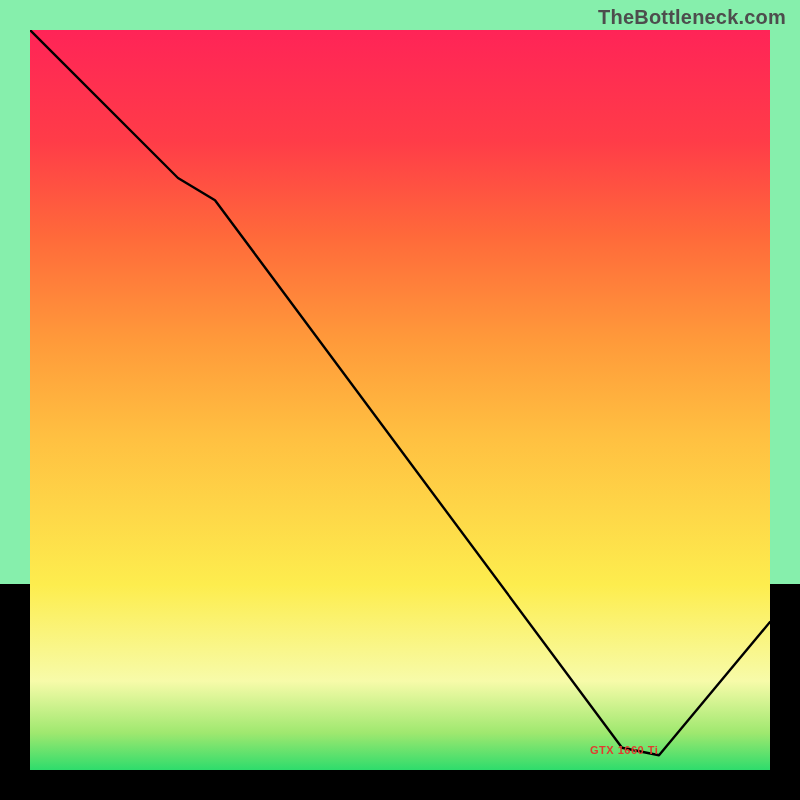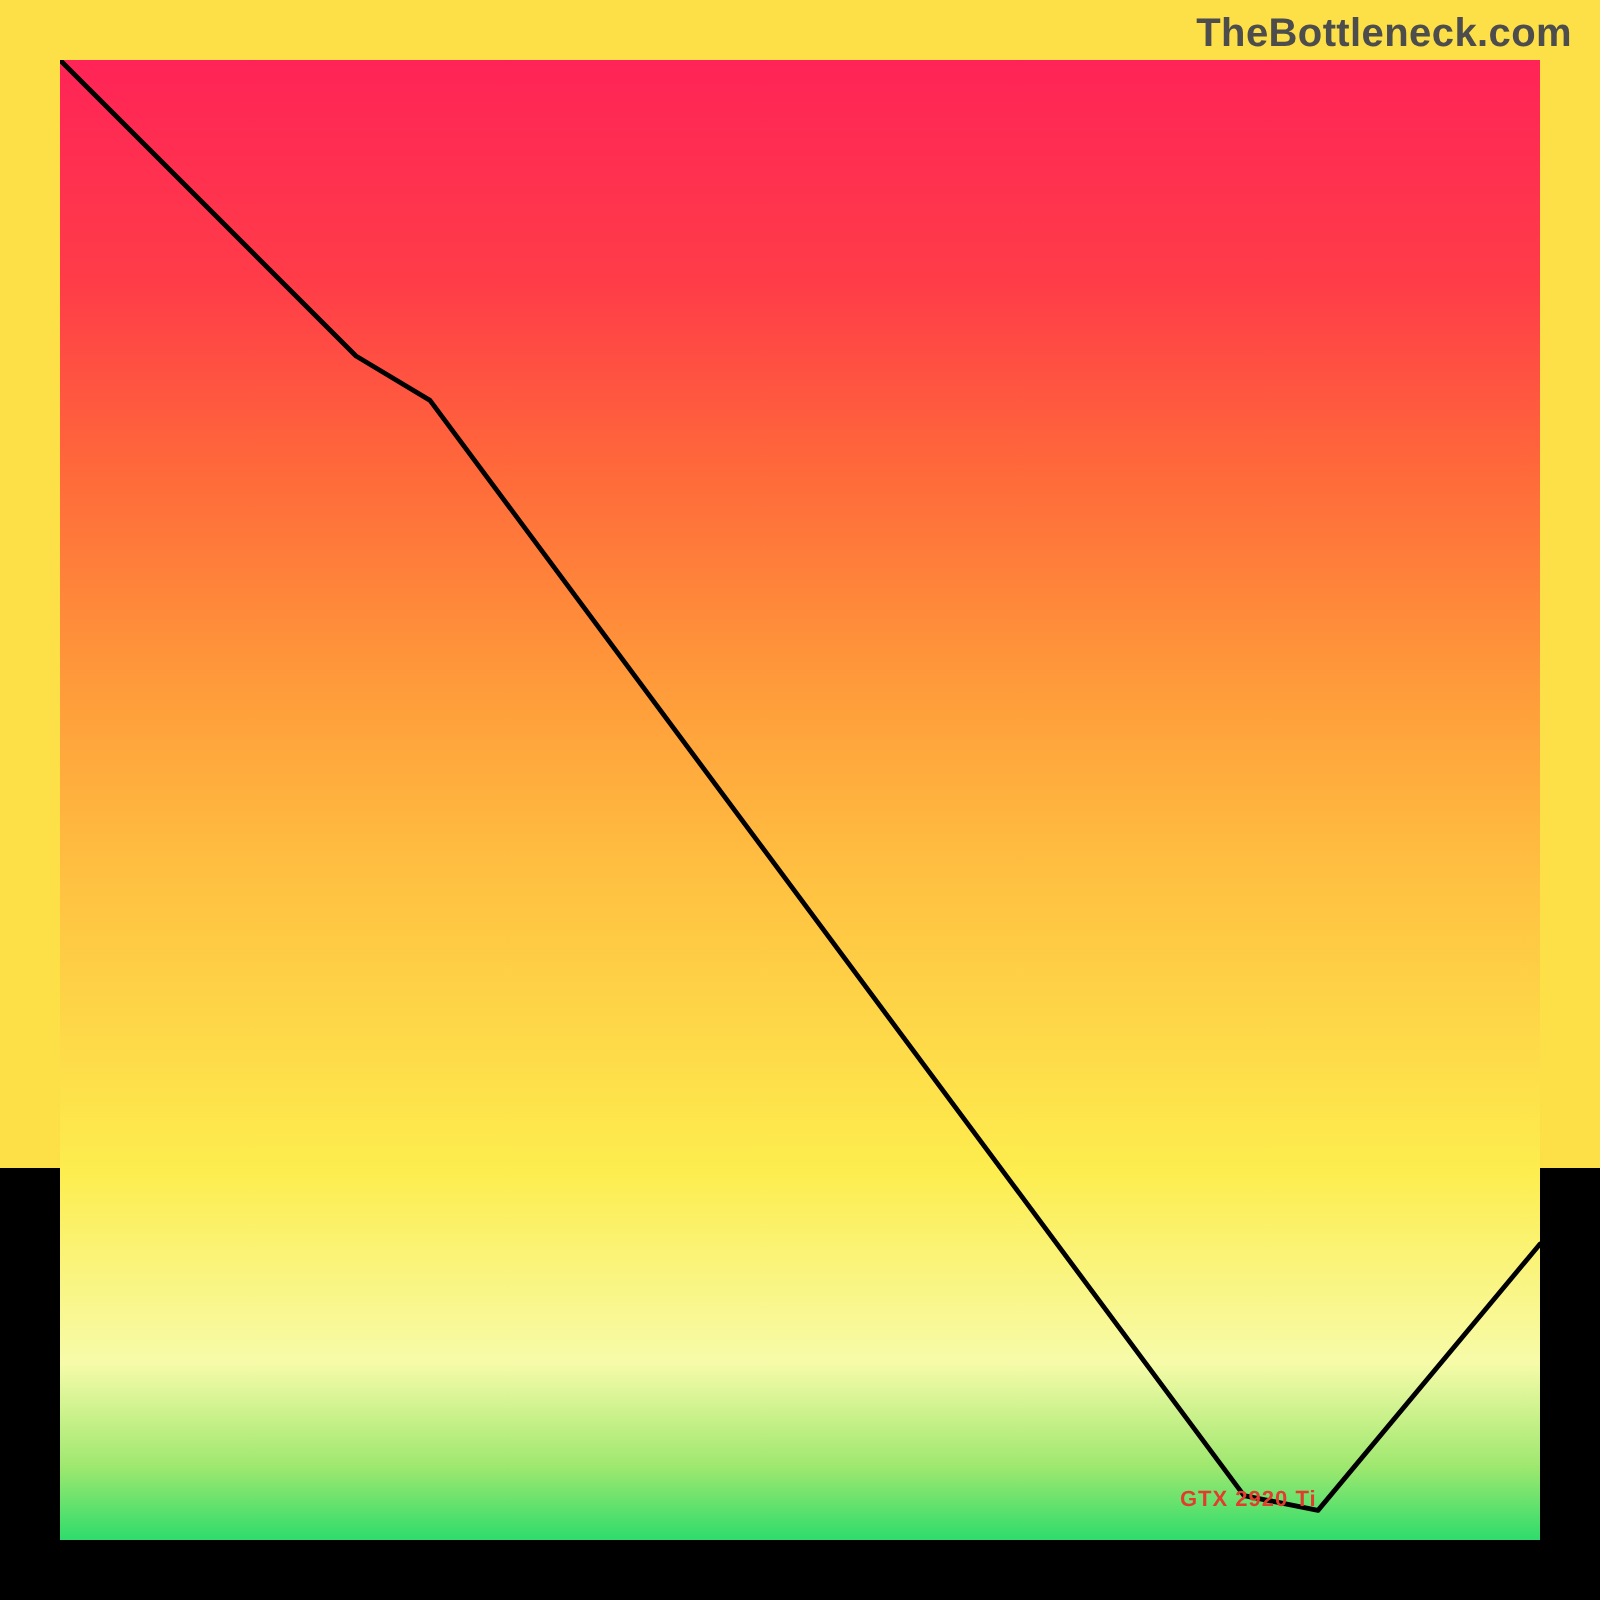--- a/index.html
+++ b/index.html
@@ -8,21 +8,21 @@
     width: 800px;
     height: 800px;
     background: #000;
     font-family: Arial, Helvetica, sans-serif;
     overflow: hidden;
   }
   .frame {
     position: relative;
     width: 800px;
     height: 584px;
-    background: #fde047;
+    background: #86efac;
   }
   .watermark {
     position: absolute;
     top: 6px;
     right: 14px;
     color: #4d4d4d;
     font-size: 20px;
     font-weight: 600;
     letter-spacing: 0.2px;
   }
@@ -70,15 +70,15 @@
 
   <div class="watermark">TheBottleneck.com</div>
 
   <div class="plot-area">
 
     <svg class="curve" viewBox="0 0 740 740" preserveAspectRatio="none">
 
       <path fill="none" stroke="#000" stroke-width="2.4" stroke-linejoin="round" stroke-linecap="round" d="M0.0 0.0 L148.0 148.0 L185.0 170.2 L592.0 717.8 L629.0 725.2 L740.0 592.0"></path>
     </svg>
 
-    <span class="legend-label" style="left:560px; top:714px;">GTX 2920 Ti</span>
+    <span class="legend-label" style="left:560px; top:714px;">GTX 1660 Ti</span>
   </div>
 </div>
 
 </body></html>

